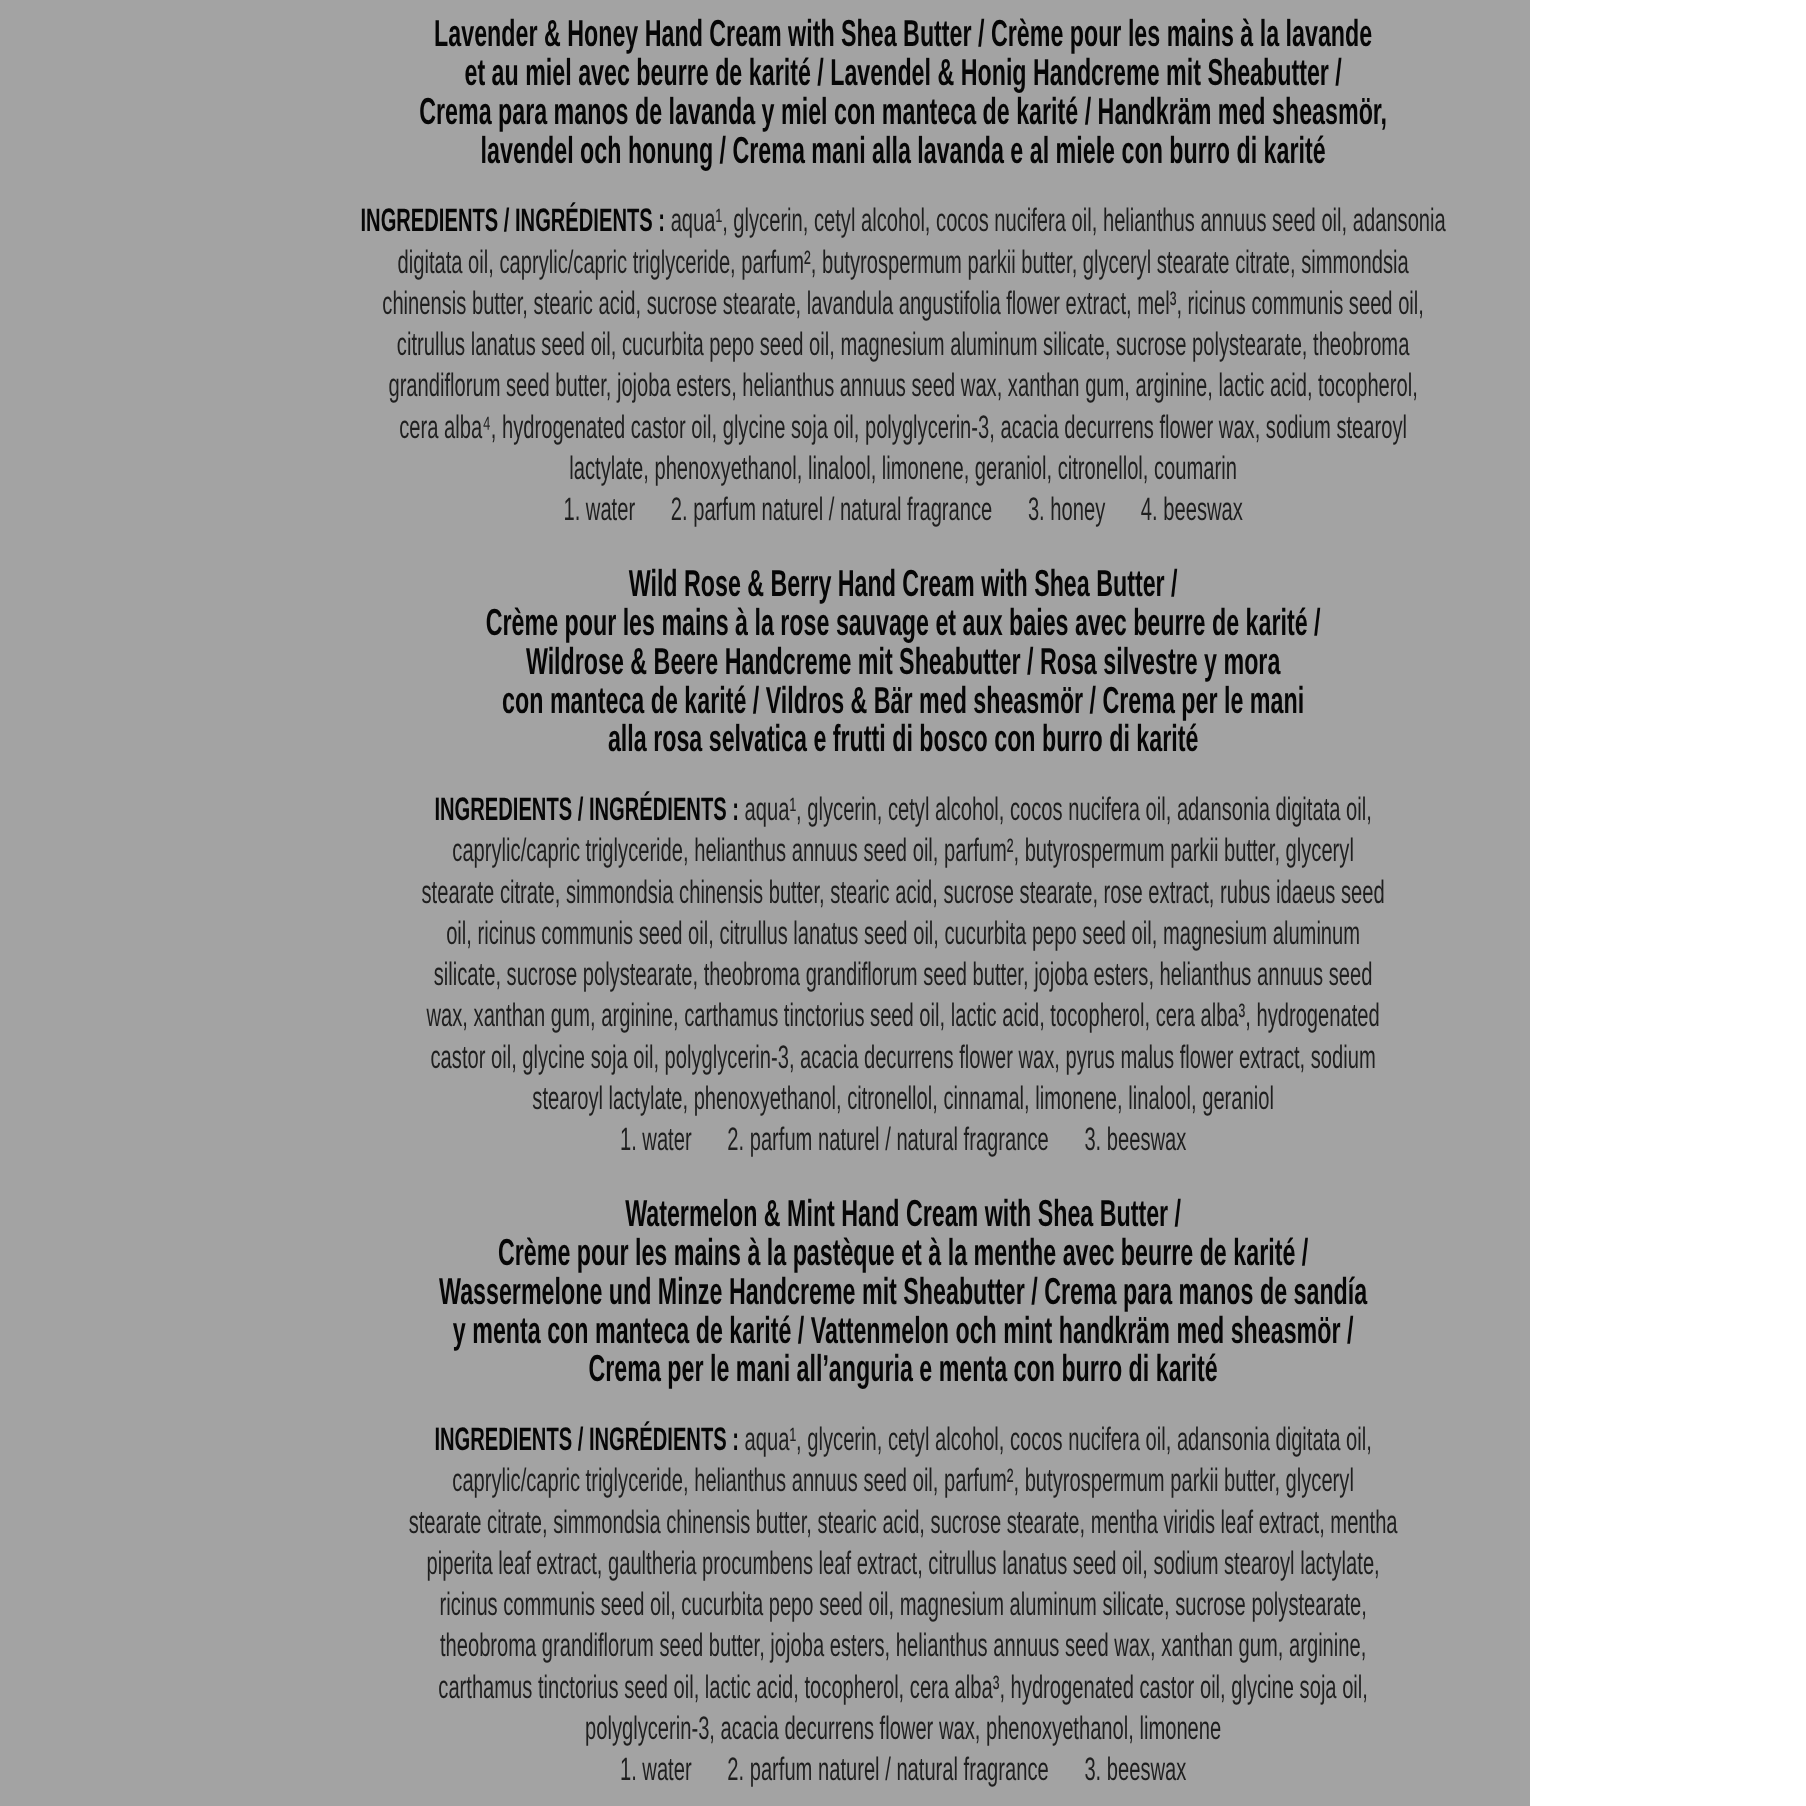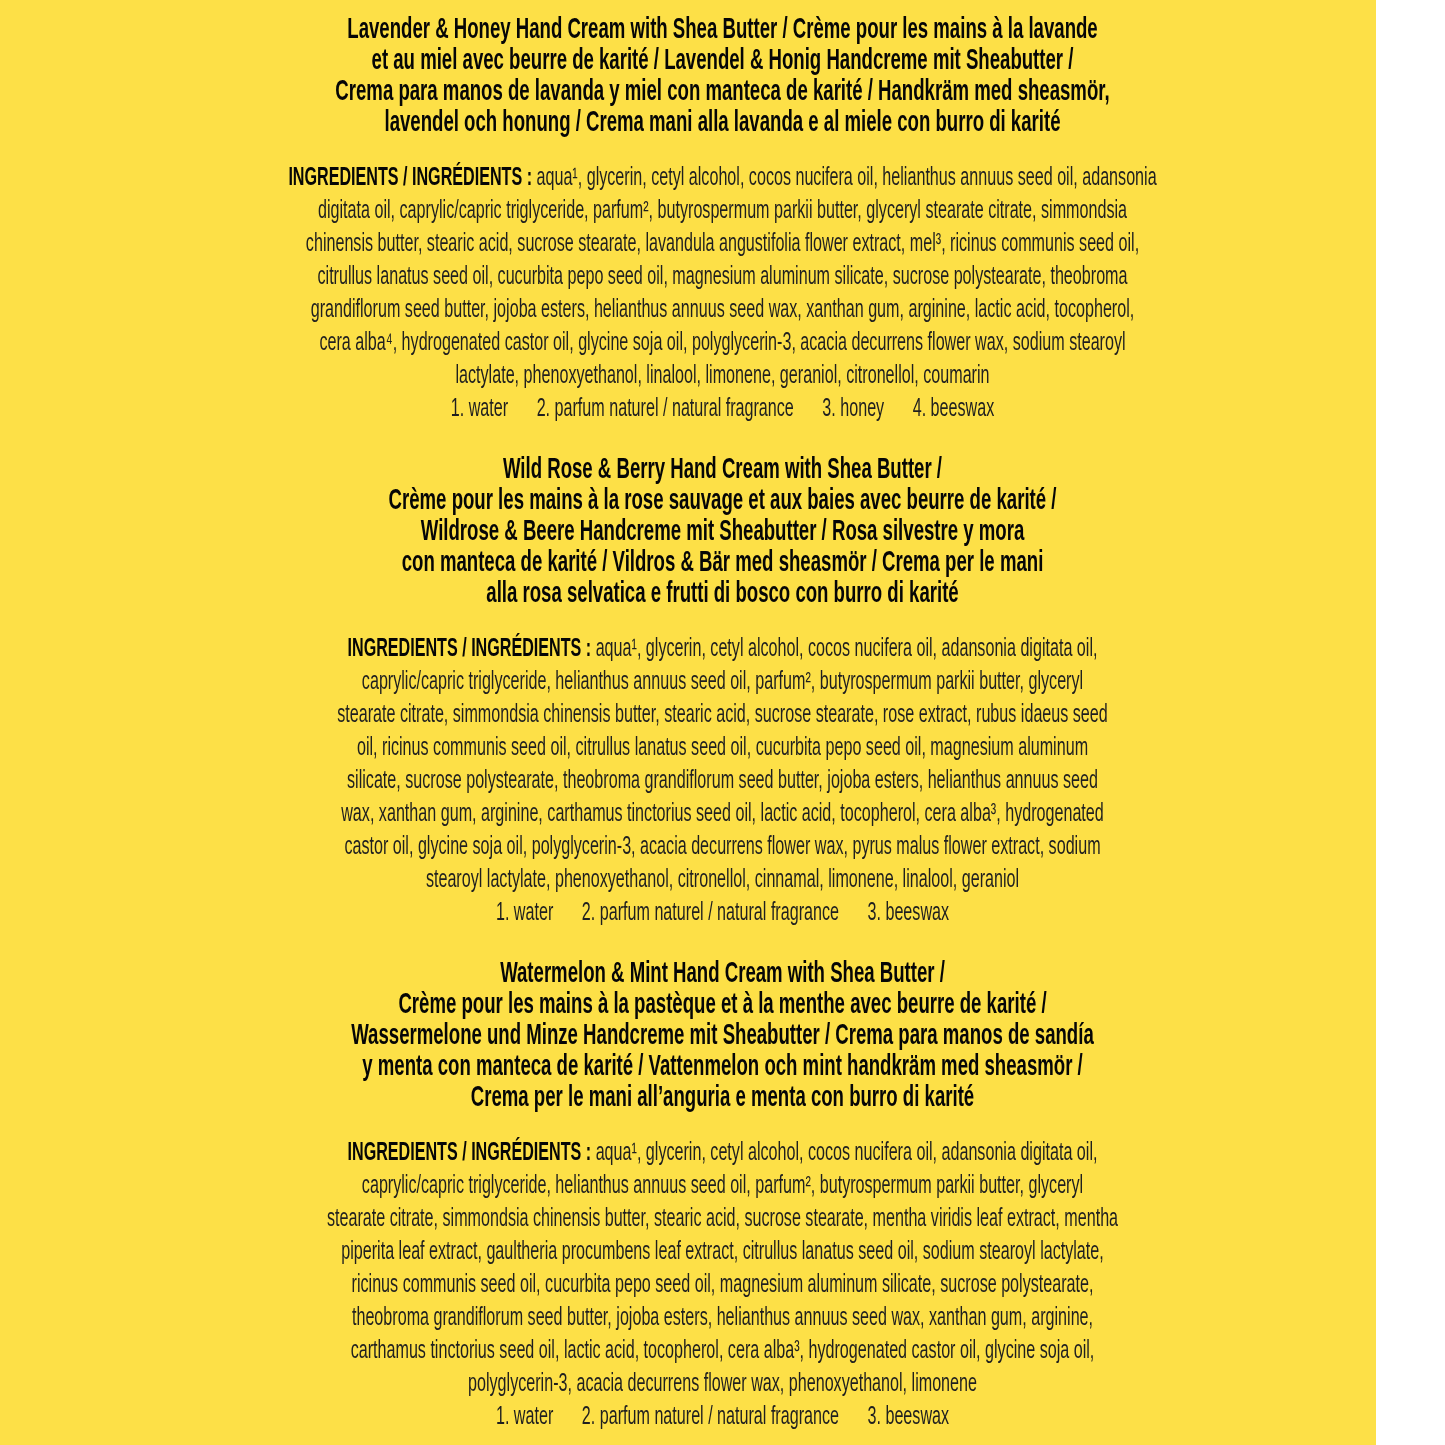--- a/index.html
+++ b/index.html
@@ -4,23 +4,23 @@
 <style>
   html, body {
     margin: 0;
     padding: 0;
     width: 1445px;
     height: 1445px;
     background: #ffffff;
     overflow: hidden;
   }
   .label-panel {
-    width: 1376px;
+    width: 1224px;
     height: 1445px;
-    background: #fde047;
+    background: #a3a3a3;
     font-family: "Liberation Sans", sans-serif;
   }
   
   .scale-wrap {
     width: 1445px;
     padding-top: 12px;
     transform: scaleX(0.62);
     transform-origin: 50% 0;
   }
   .product-section {

